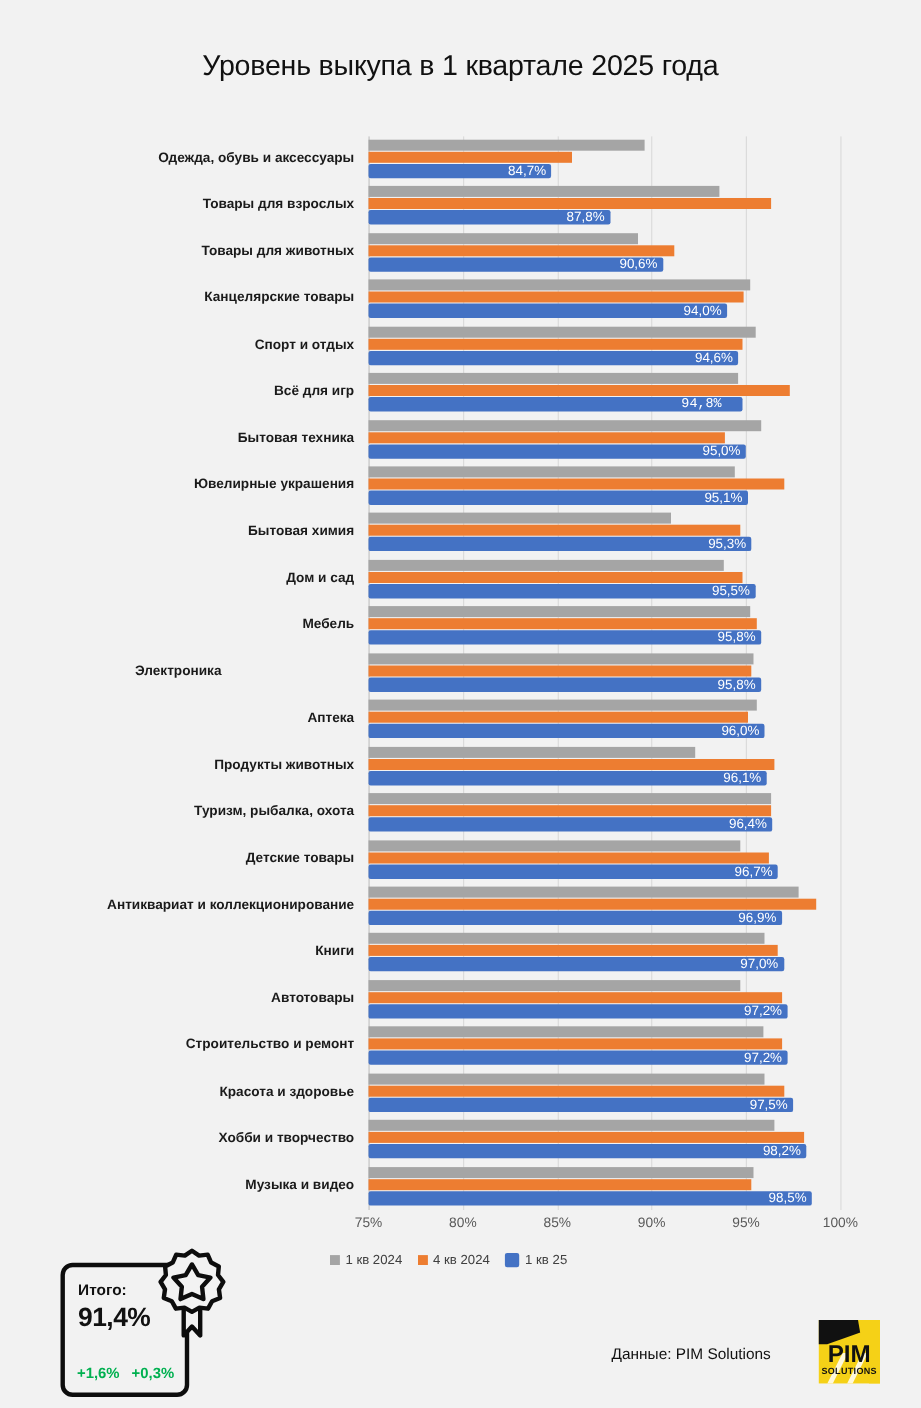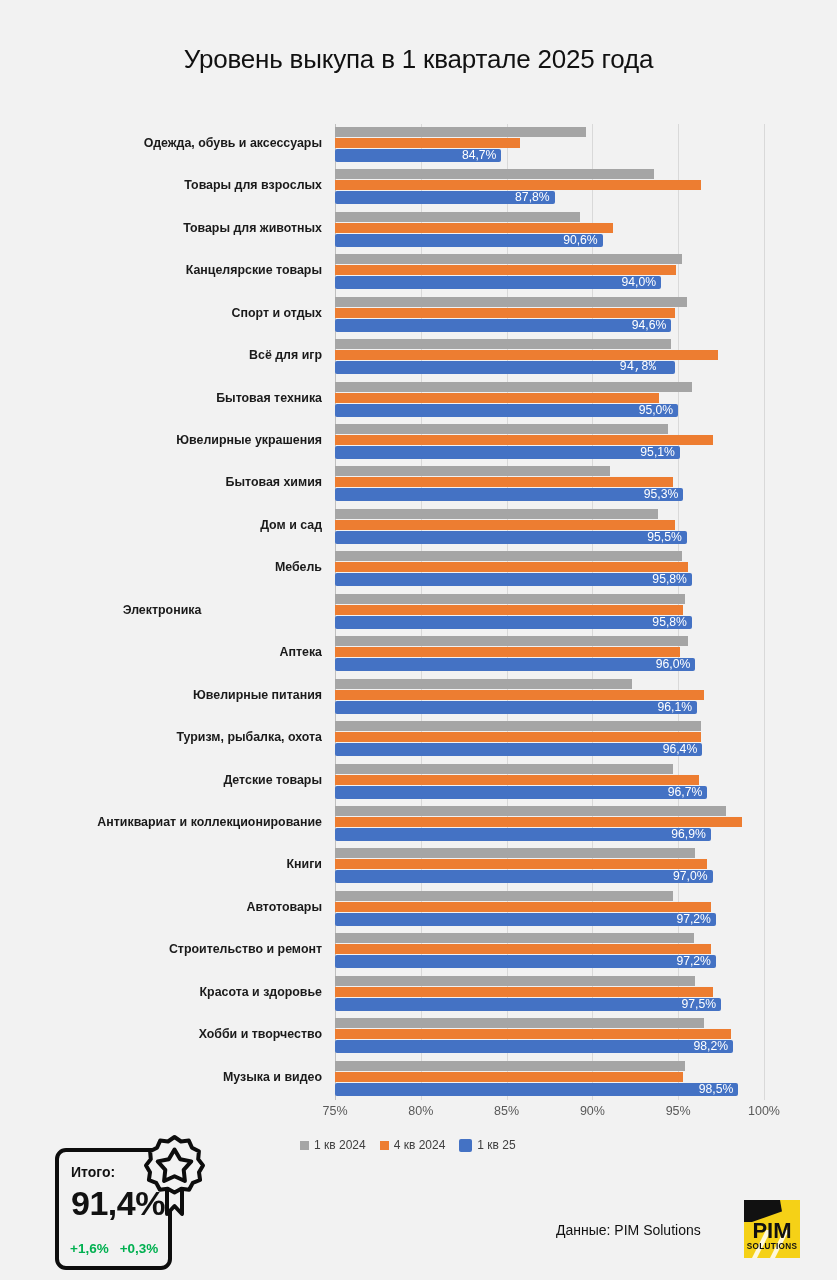--- a/index.html
+++ b/index.html
@@ -96,21 +96,21 @@
     width: 117px; height: 122px;
     border: 4px solid #0d0d0d;
     border-radius: 11px;
     background: #F2F2F2;
   }
   .summary-inner {
     position: absolute; inset: 0;
     padding: 12px 0 0 12px;
   }
   .sum-label { font-size: 14px; font-weight: bold; color: #111; }
-  .sum-value { font-size: 34px; font-weight: bold; color: #111; margin-top: 4px; letter-spacing: -0.5px;}
+  .sum-value { font-size: 24px; font-weight: bold; color: #111; margin-top: 4px; letter-spacing: -0.5px;}
   .sum-deltas {
     position: absolute; left: 11px; bottom: 10px;
     display: flex; gap: 11px;
     font-size: 13.5px; font-weight: bold; color: #00B050;
   }
   .badge-icon {
     position: absolute;
     left: 76px; top: -18px;
     width: 78px; height: 88px;
   }
@@ -230,21 +230,21 @@
           <div class="bar-val" style="left: 0px; width: 356.928px;">95,8%</div>
         </div>
         <div class="row" style="top: 512.217px; height: 39.4348px;">
           <div class="cat-label" style="top: 9px;">Аптека</div>
           <div class="bar g" style="width: 353.496px;"></div>
           <div class="bar o" style="width: 344.916px;"></div>
           <div class="bar b" style="width: 360.36px;"></div>
           <div class="bar-val" style="left: 0px; width: 360.36px;">96,0%</div>
         </div>
         <div class="row" style="top: 554.652px; height: 39.4348px;">
-          <div class="cat-label" style="top: 9px;">Ювелирные питания</div>
+          <div class="cat-label" style="top: 9px;">Продукты животных</div>
           <div class="bar g" style="width: 296.868px;"></div>
           <div class="bar o" style="width: 368.94px;"></div>
           <div class="bar b" style="width: 362.076px;"></div>
           <div class="bar-val" style="left: 0px; width: 362.076px;">96,1%</div>
         </div>
         <div class="row" style="top: 597.087px; height: 39.4348px;">
           <div class="cat-label" style="top: 9px;">Туризм, рыбалка, охота</div>
           <div class="bar g" style="width: 365.508px;"></div>
           <div class="bar o" style="width: 365.508px;"></div>
           <div class="bar b" style="width: 367.224px;"></div>

